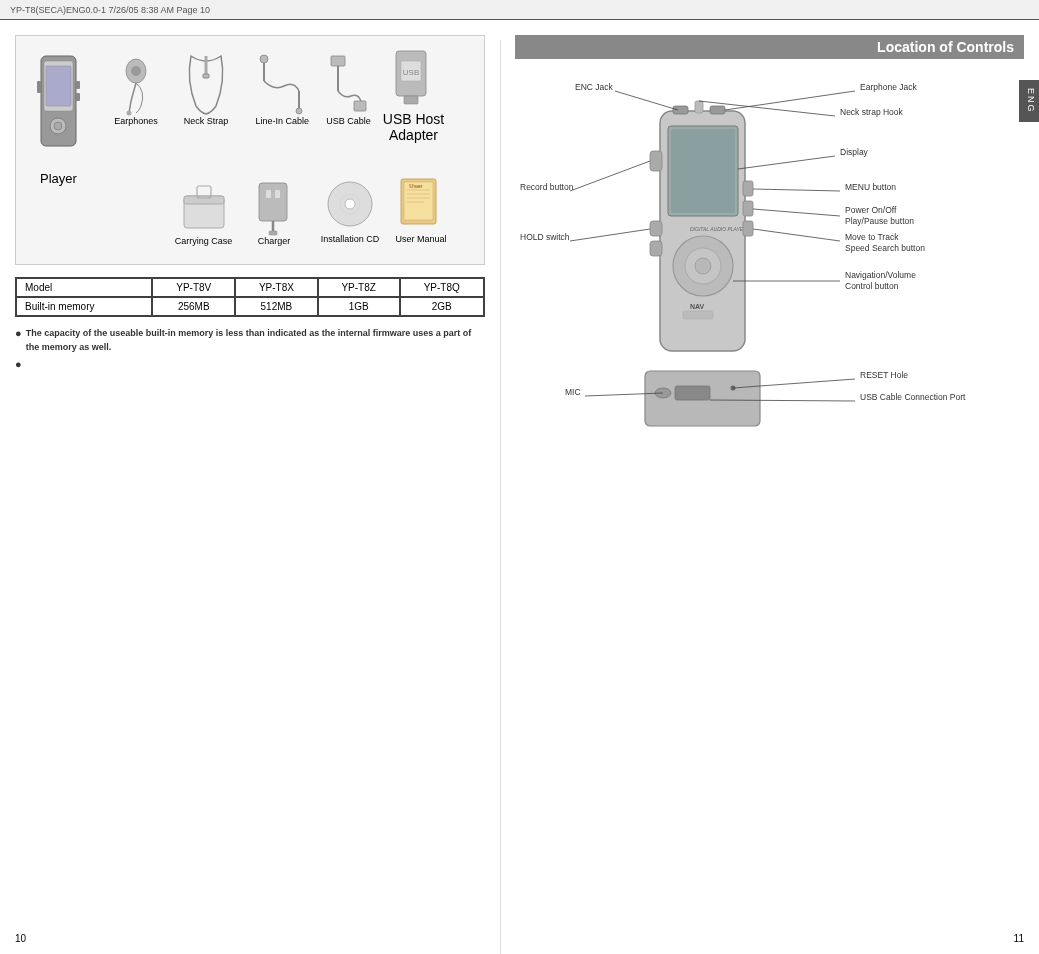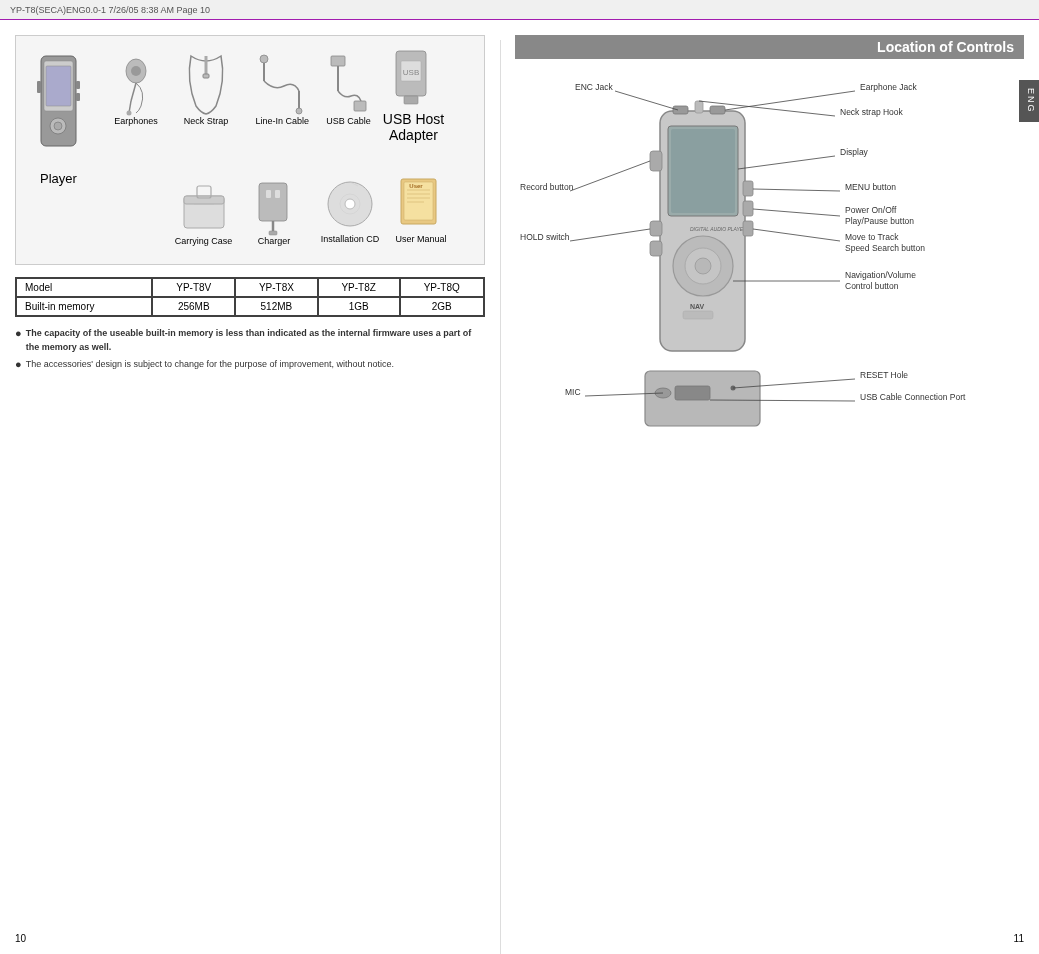--- a/index.html
+++ b/index.html
@@ -310,21 +310,20 @@
     </tbody>
       </table>
 
     <div class="notes">
       <div class="note-bullet">
         <span class="bullet">●</span>
         <span><span class="note-bold">The capacity of the useable built-in memory is less than indicated as the internal firmware uses a part of the memory as well.</span></span>
       </div>
       <div class="note-bullet">
         <span class="bullet">●</span>
-        <span>The accessories' design is subject to change for the purpose of improvement, without notice.</span>
       </div>
     </div>
 
     <div class="page-number-left">10</div>
   </div>
 
   <div class="divider"></div>
 
   <div class="right-panel">
     <div class="section-title right-title">Location of Controls</div>

